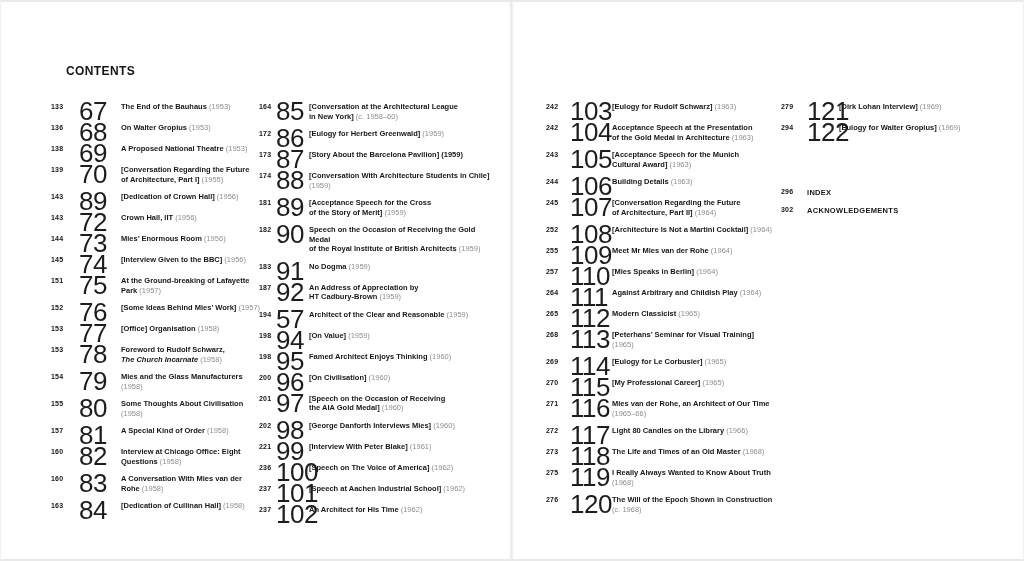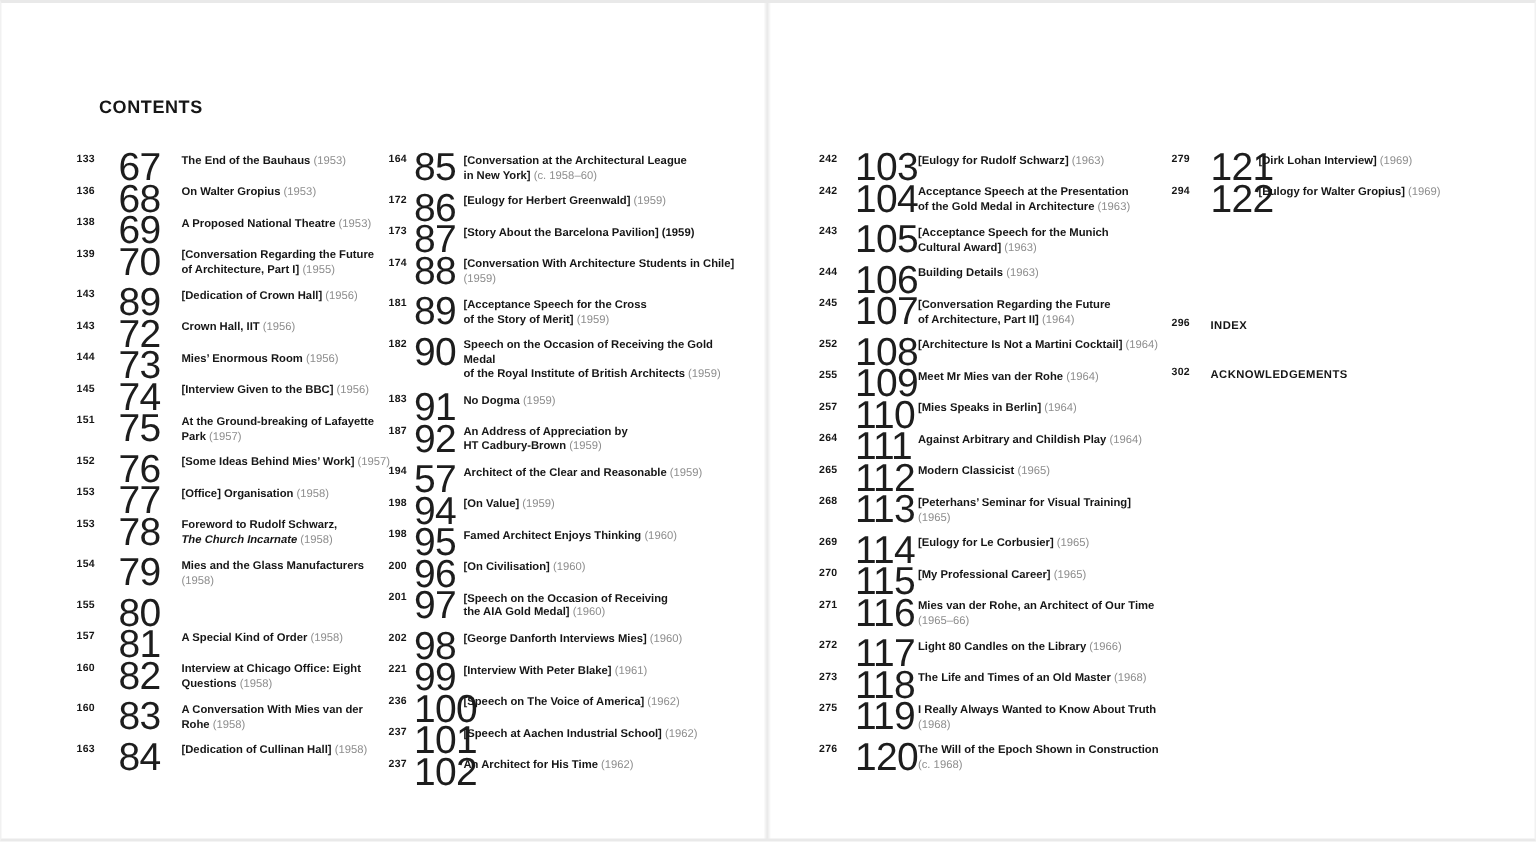--- a/index.html
+++ b/index.html
@@ -44,21 +44,21 @@
     line-height:1;height:17px;margin-top:-2px;letter-spacing:-0.5px;
     overflow:visible;white-space:nowrap;
   }
   .title{font-size:7.5px;color:var(--ink,#161616);padding-top:2px;}
   .line{line-height:9.5px;}
   .tt{font-weight:700;}
   .tt.italic{font-style:italic;}
   .year{font-weight:400;color:var(--muted,#8e8e8e);}
   .year.yb{font-weight:700;color:var(--ink,#161616);}
   .backmatter{position:absolute;left:780px;top:186px;width:220px;}
-  .bm-row{display:grid;grid-template-columns:26px 1fr;margin-bottom:9px;margin-top:24px;}
+  .bm-row{display:grid;grid-template-columns:26px 1fr;margin-bottom:9px;}
   .bm-pg{font-size:7px;font-weight:700;color:var(--ink,#161616);letter-spacing:0.2px;}
   .bm-label{font-size:7.5px;font-weight:700;color:var(--ink,#161616);letter-spacing:0.3px;}
 </style>
 </head>
 <body style="--ink: #161616; --muted: #8e8e8e; --page-bg: #ffffff;">
 
 <div class="spread">
   <div class="page page-left">
     <h1 class="heading">CONTENTS</h1>
     <div class="col col0">
@@ -151,20 +151,23 @@
         <div class="entry">
           <span class="pg">154</span>
           <span class="num">79</span>
           <div class="title">
             <div class="line"><span class="tt">Mies and the Glass Manufacturers</span><span class="year"> (1958)</span></div>
           </div>
         </div>
         <div class="entry">
           <span class="pg">155</span>
           <span class="num">80</span>
+          <div class="title">
+            <div class="line"><span class="tt">Some Thoughts About Civilisation</span><span class="year"> (1958)</span></div>
+          </div>
         </div>
         <div class="entry">
           <span class="pg">157</span>
           <span class="num">81</span>
           <div class="title">
             <div class="line"><span class="tt">A Special Kind of Order</span><span class="year"> (1958)</span></div>
           </div>
         </div>
         <div class="entry">
           <span class="pg">160</span>

